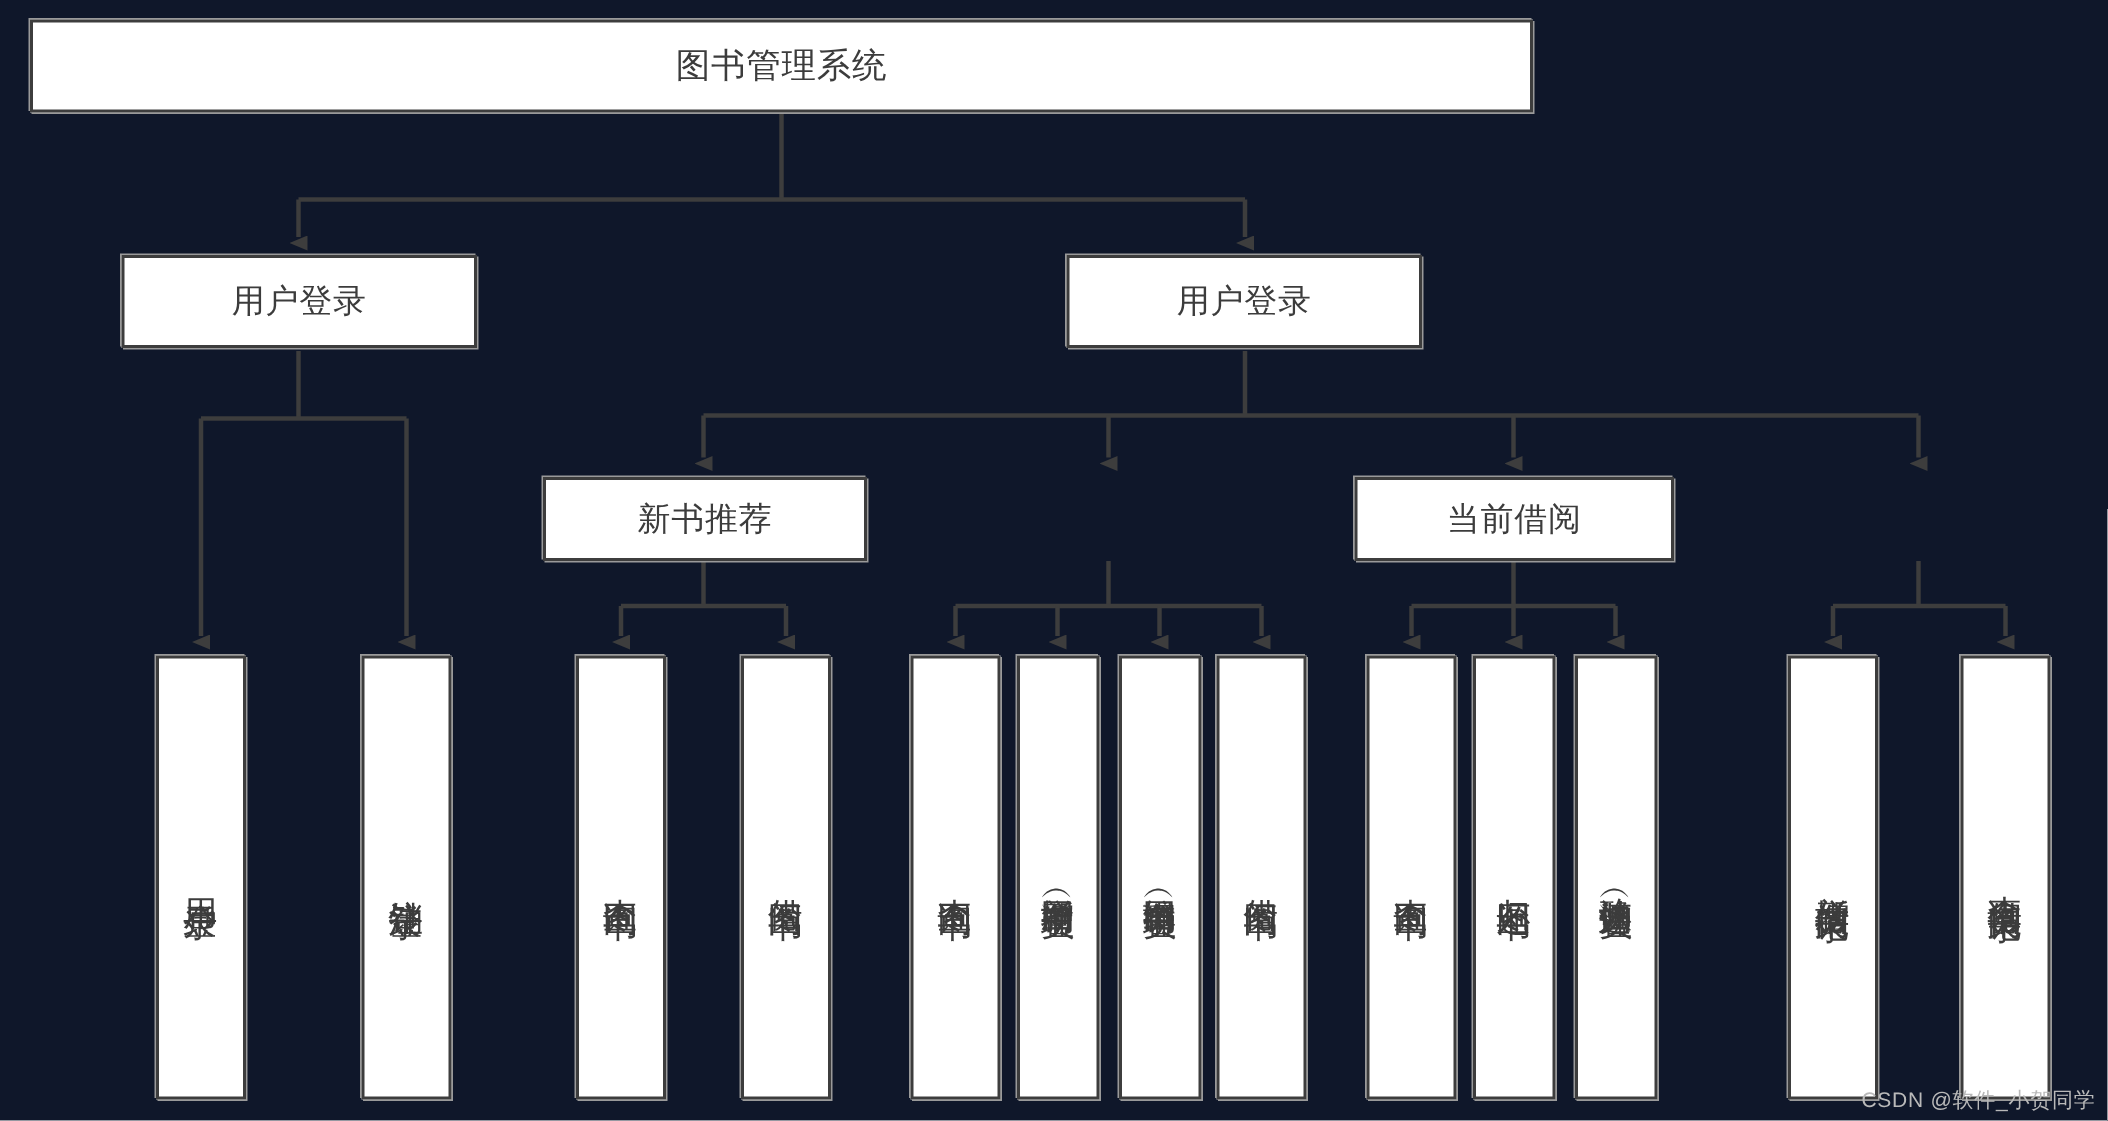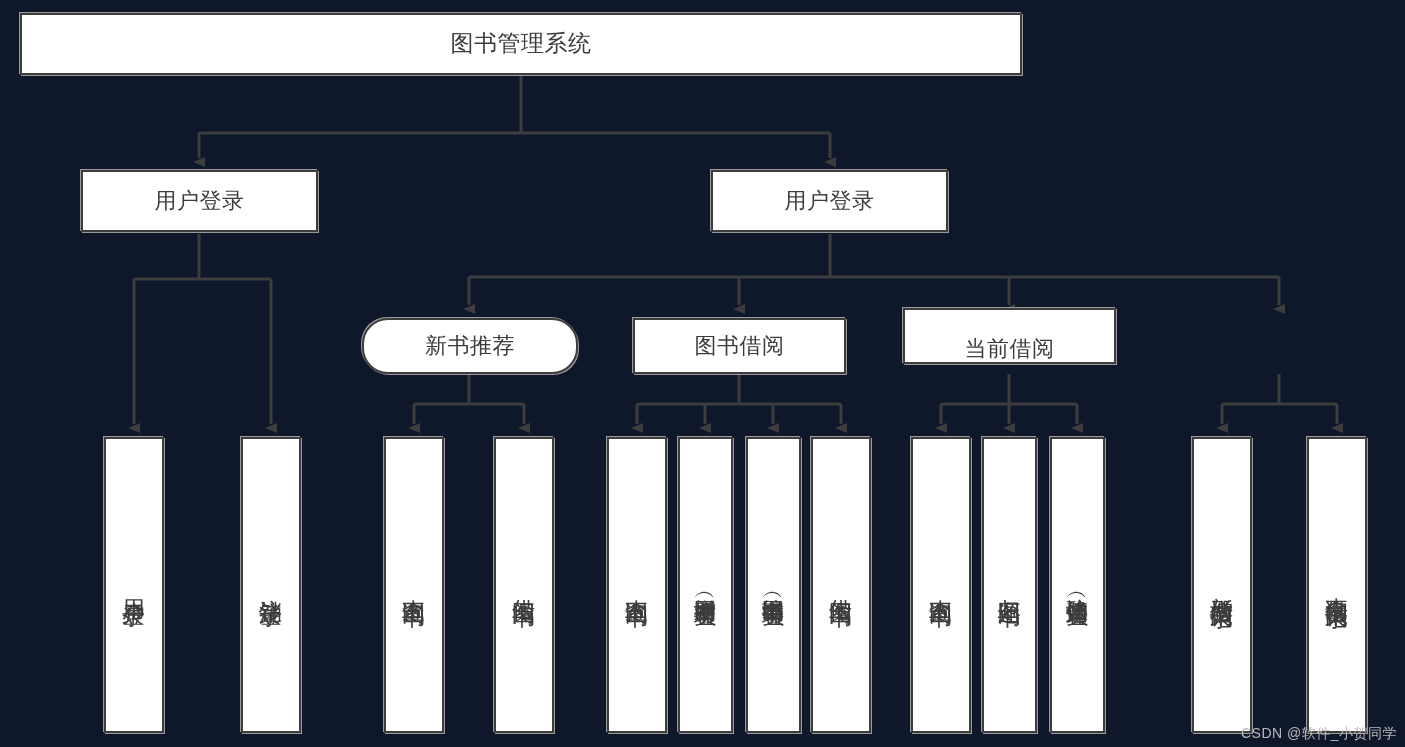--- a/index.html
+++ b/index.html
@@ -139,27 +139,24 @@
     <span class="label">图书管理系统</span>
   </div>
 
   <div class="node h" style="left:81px; top:170px; width:237px; height:62px;">
     <span class="label">用户登录</span>
   </div>
   <div class="node h" style="left:711px; top:170px; width:237px; height:62px;">
     <span class="label">用户登录</span>
   </div>
 
-  <div class="node h" style="left:362px; top:318px; width:216px; height:56px;border-radius:26px;">
+  <div class="node h" style="left:362px; top:318px; width:216px; height:56px;">
     <span class="label">新书推荐</span>
   </div>
-  <div class="node h" style="left:633px; top:318px; width:213px; height:56px;">
-    <span class="label">图书借阅</span>
-  </div>
-  <div class="node h" style="left:903px; top:308px; width:213px; height:56px;align-items:flex-end;">
+  <div class="node h" style="left:903px; top:318px; width:213px; height:56px;">
     <span class="label">当前借阅</span>
   </div>
 
   <div class="node v" style="left:104px; top:437px; width:60px; height:296px;">
     <span class="label">用户登录</span>
   </div>
   <div class="node v" style="left:241px; top:437px; width:60px; height:296px;">
     <span class="label">注销登录</span>
   </div>
 

